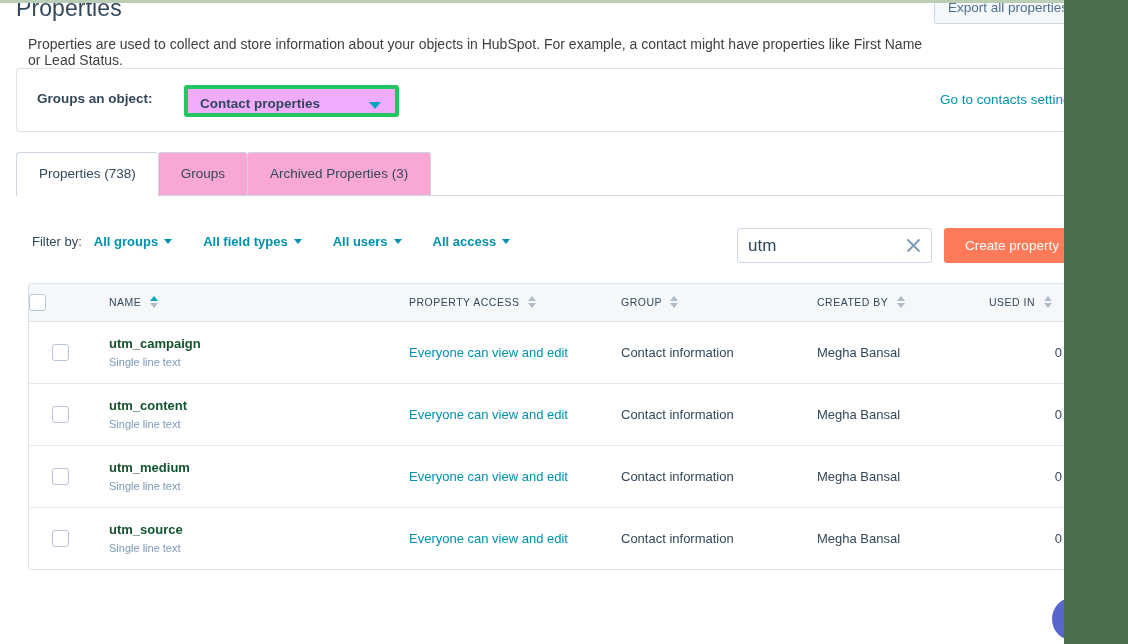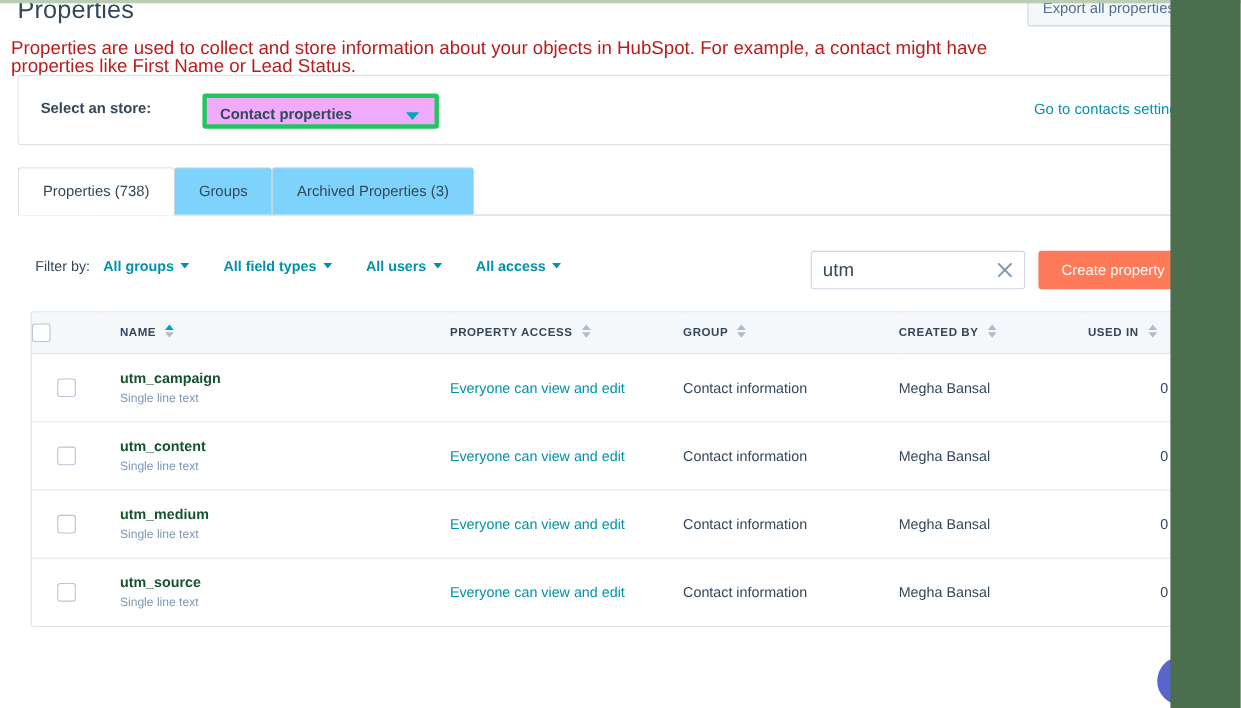--- a/index.html
+++ b/index.html
@@ -52,24 +52,24 @@
     font-size: 23px;
     font-weight: 400;
     color: #33475b;
     letter-spacing: .1px;
     line-height: 28px;
   }
 
   .page-desc {
     position: absolute;
     top: 36px;
-    left: 10px;
+    left: 28px;
     width: 900px;
-    font-size: 17px;
-    color: #b91c1c;
+    font-size: 14px;
+    color: #404040;
     line-height: 16px;
   }
 
   .export-btn {
     position: absolute;
     top: -8px;
     left: 934px;
     width: 148px;
     height: 32px;
     border: 1px solid #cbd6e2;
@@ -160,21 +160,21 @@
     align-items: flex-end;
     border-bottom: 1px solid #cbd6e2;
   }
 
   .tab {
     height: 43px;
     line-height: 42px;
     padding: 0 22px;
     font-size: 13.5px;
     color: #33475b;
-    background: #7dd3fc;
+    background: #f9a8d4;
     border: 1px solid #cbd6e2;
     border-bottom: none;
     border-right: none;
     border-radius: 3px 3px 0 0;
     cursor: pointer;
     white-space: nowrap;
   }
   .tab:last-child { border-right: 1px solid #cbd6e2; }
   .tab.active {
     background: #ffffff;
@@ -290,21 +290,21 @@
     width: 1045px;
     border-collapse: collapse;
     table-layout: fixed;
   }
 
   table.prop-table thead th {
     height: 37px;
     background: #f5f8fa;
     border-bottom: 1px solid #dfe3eb;
     font-size: 10.5px;
-    font-weight: bold;
+    font-weight: normal;
     color: #33475b;
     letter-spacing: .5px;
     text-align: left;
     padding: 0;
     vertical-align: middle;
   }
 
   th.col-check { width: 62px; }
   th.col-name  { width: 318px; padding-left: 18px !important; }
   th.col-access{ width: 212px; }
@@ -403,21 +403,21 @@
 
   <div class="page-header">
     <div class="page-title">Properties</div>
   </div>
 
   <div class="page-desc">Properties are used to collect and store information about your objects in HubSpot. For example, a contact might have properties like First Name or Lead Status.</div>
 
   <div class="export-btn">Export all properties</div>
 
   <div class="object-panel">
-    <div class="object-label">Select an store:</div>
+    <div class="object-label">Groups an object:</div>
 
     <div class="object-select">
       <span class="object-select-text">Contact properties</span>
       <span class="caret-down"></span>
     </div>
 
     <a class="settings-link">Go to contacts settings</a>
   </div>
 
   <div class="tabs">

